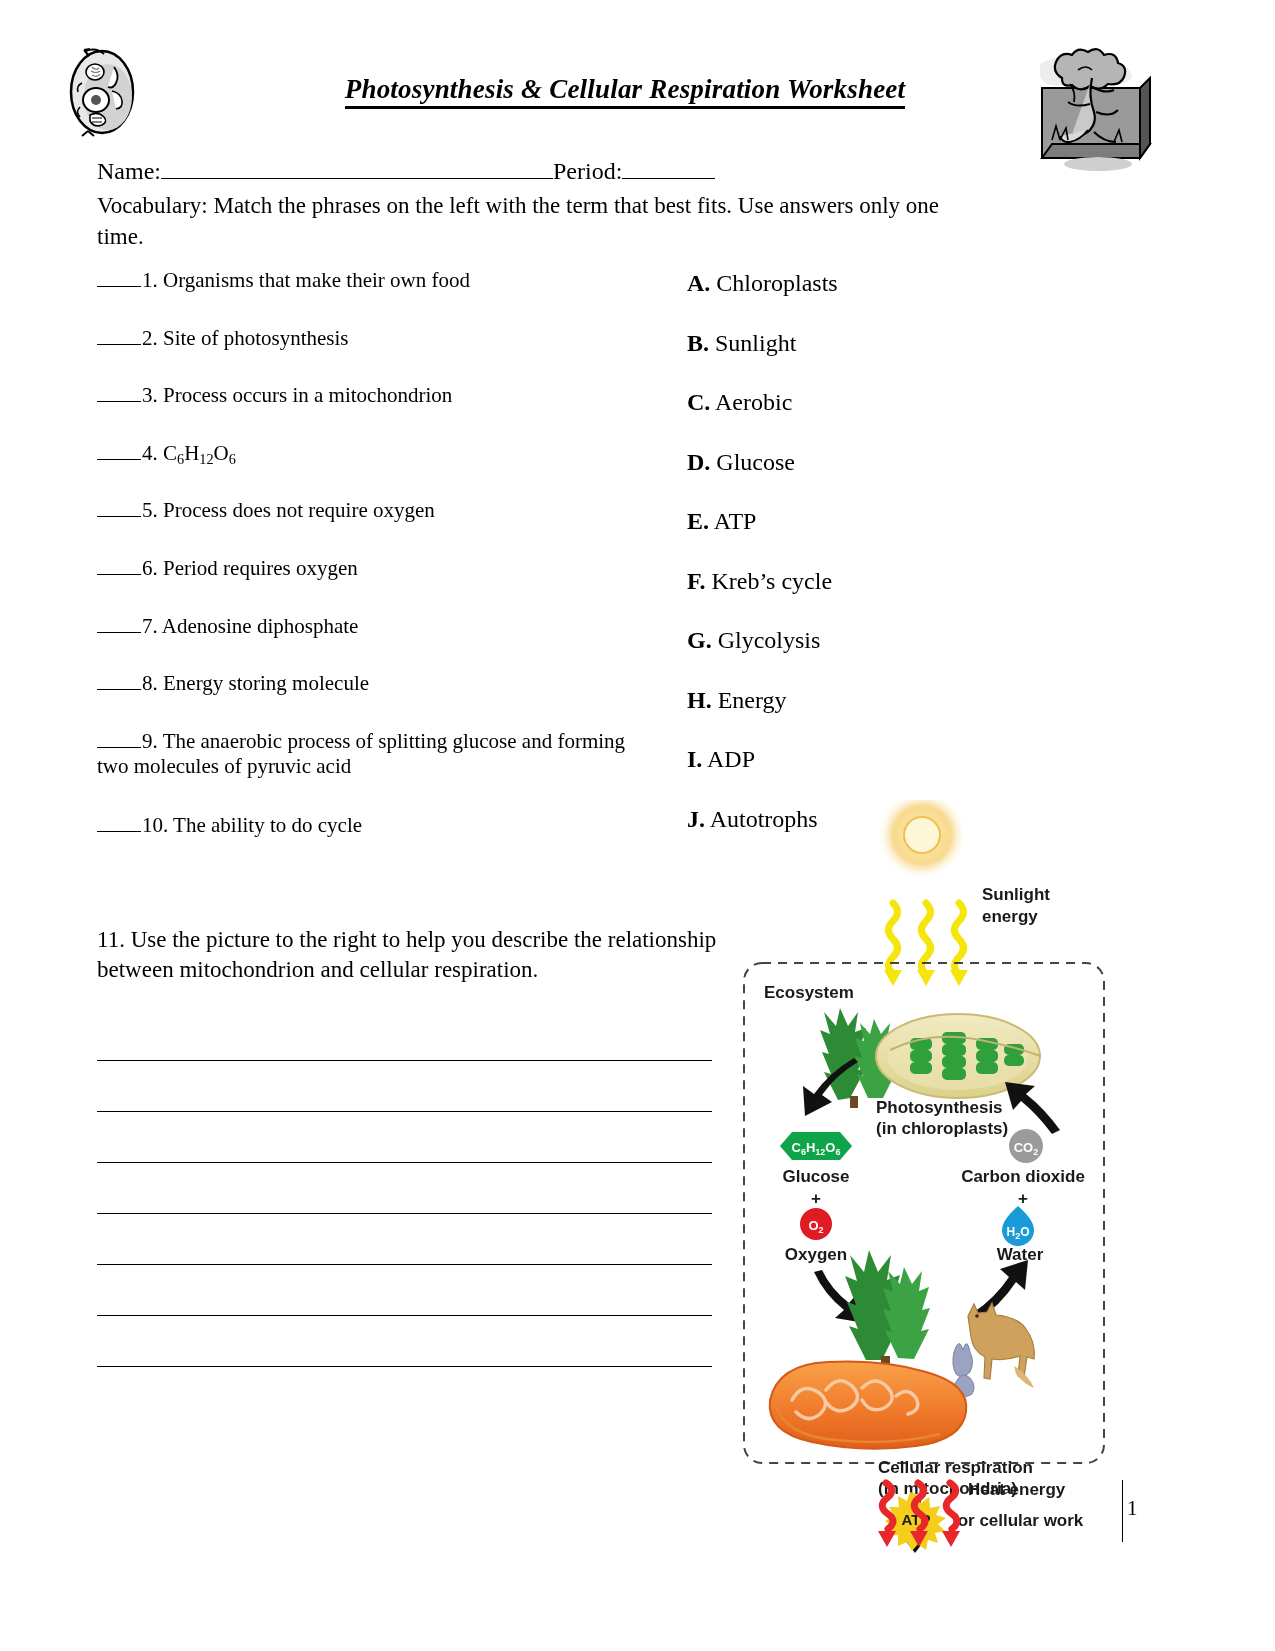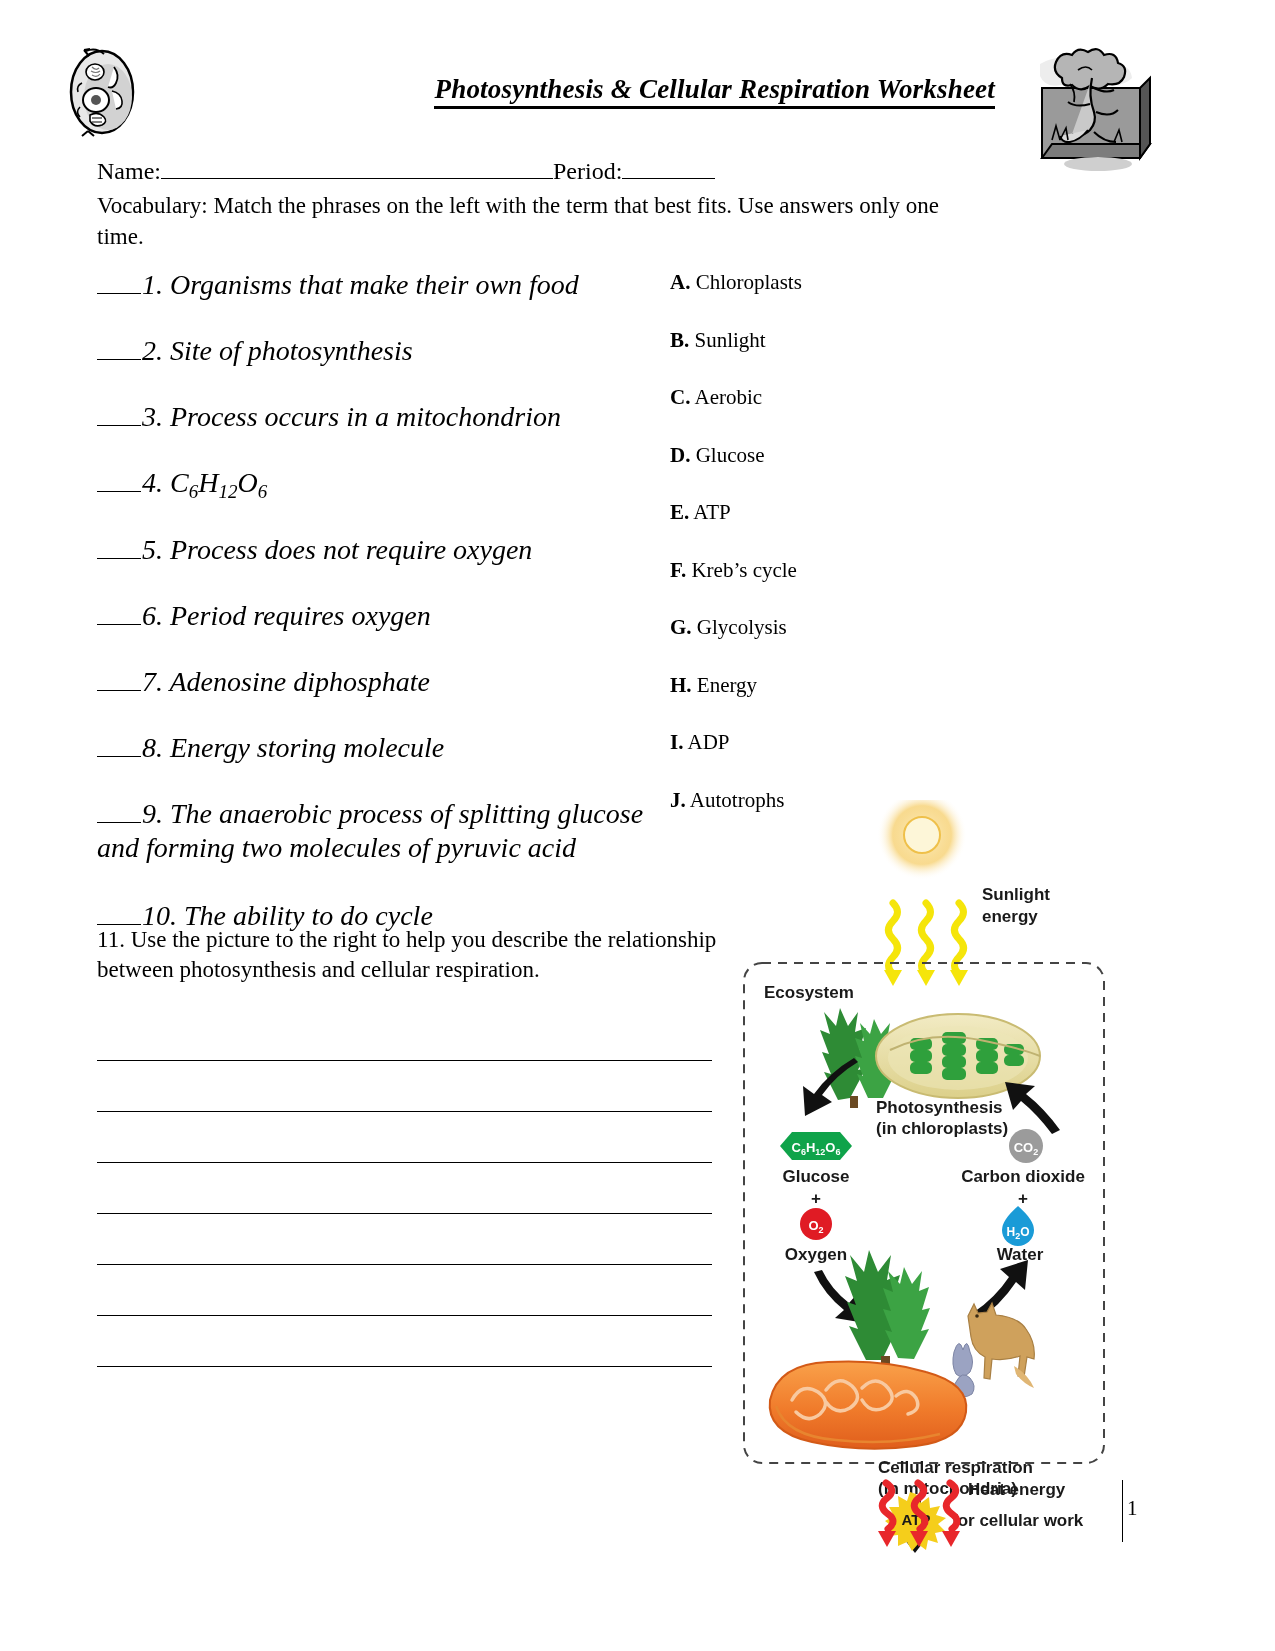--- a/index.html
+++ b/index.html
@@ -27,21 +27,21 @@
   }
   .cell-clip {
     position: absolute;
     left: 62px; top: 45px;
     width: 84px; height: 92px;
   }
   .doc-title {
     position: absolute;
     left: 255px; top: 74px;
     width: 740px;
-    text-align: right;
+    text-align: center;
     font-size: 27px;
     font-weight: bold;
     font-style: italic;
     letter-spacing: 0.2px;
   }
   .doc-title span.u {
     border-bottom: 3px solid #000;
     padding-bottom: 2px;
   }
   .tree-clip {
@@ -75,43 +75,43 @@
     line-height: 1.35;
   }
 
   
   .match-left {
     position: absolute;
     left: 97px; top: 268px;
     width: 560px;
   }
   .match-item {
-    font-size: 28px;
+    font-size: 21px;
     line-height: 1.22;
     margin-bottom: 32px;
-    font-style: italic;
   }
   .match-item .blank {
     display: inline-block;
     border-bottom: 1px solid #000;
     width: 44px;
     height: 18px;
     vertical-align: baseline;
     margin-right: 1px;
   }
   .match-item.two-line { margin-bottom: 32px; }
 
   .match-right {
     position: absolute;
     left: 670px; top: 270px;
     width: 330px;
   }
   .choice {
-    font-size: 21px;
+    font-size: 24px;
     margin-bottom: 32.5px;
+    margin-left: 17px;
   }
   .choice b { font-weight: bold; }
 
   sub { font-size: 0.68em; vertical-align: baseline; position: relative; top: 0.3em; }
 
   
   .q11 {
     position: absolute;
     left: 97px; top: 925px;
     width: 630px;
@@ -258,21 +258,21 @@
     <div class="choice"><b>E.</b> <span>ATP</span></div>
     <div class="choice"><b>F.</b> <span>Kreb’s cycle</span></div>
     <div class="choice"><b>G.</b> <span>Glycolysis</span></div>
     <div class="choice"><b>H.</b> <span>Energy</span></div>
     <div class="choice"><b>I.</b> <span>ADP</span></div>
     <div class="choice"><b>J.</b> <span>Autotrophs</span></div>
   </div>
 
   <div class="q11">
     <div>11. Use the picture to the right to help you describe the relationship</div>
-    <div>between photosynthesis and cellular respiration.</div>
+    <div>between mitochondrion and cellular respiration.</div>
   </div>
 
   <div class="answer-lines">
     <div class="ln"></div>
     <div class="ln"></div>
     <div class="ln"></div>
     <div class="ln"></div>
     <div class="ln"></div>
     <div class="ln"></div>
     <div class="ln"></div>

